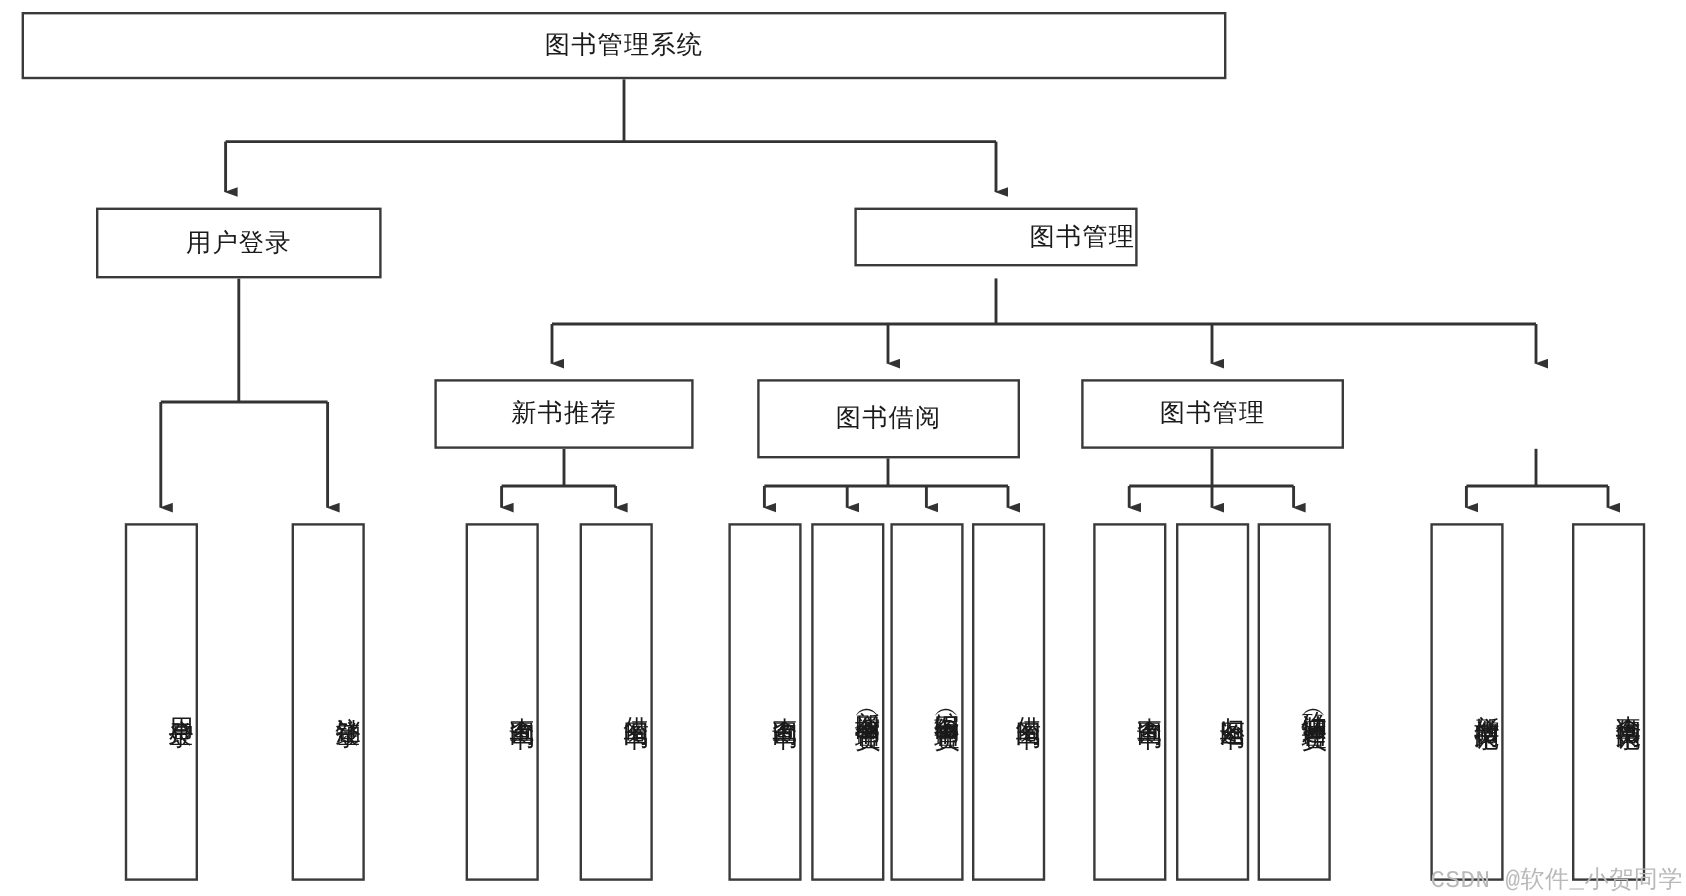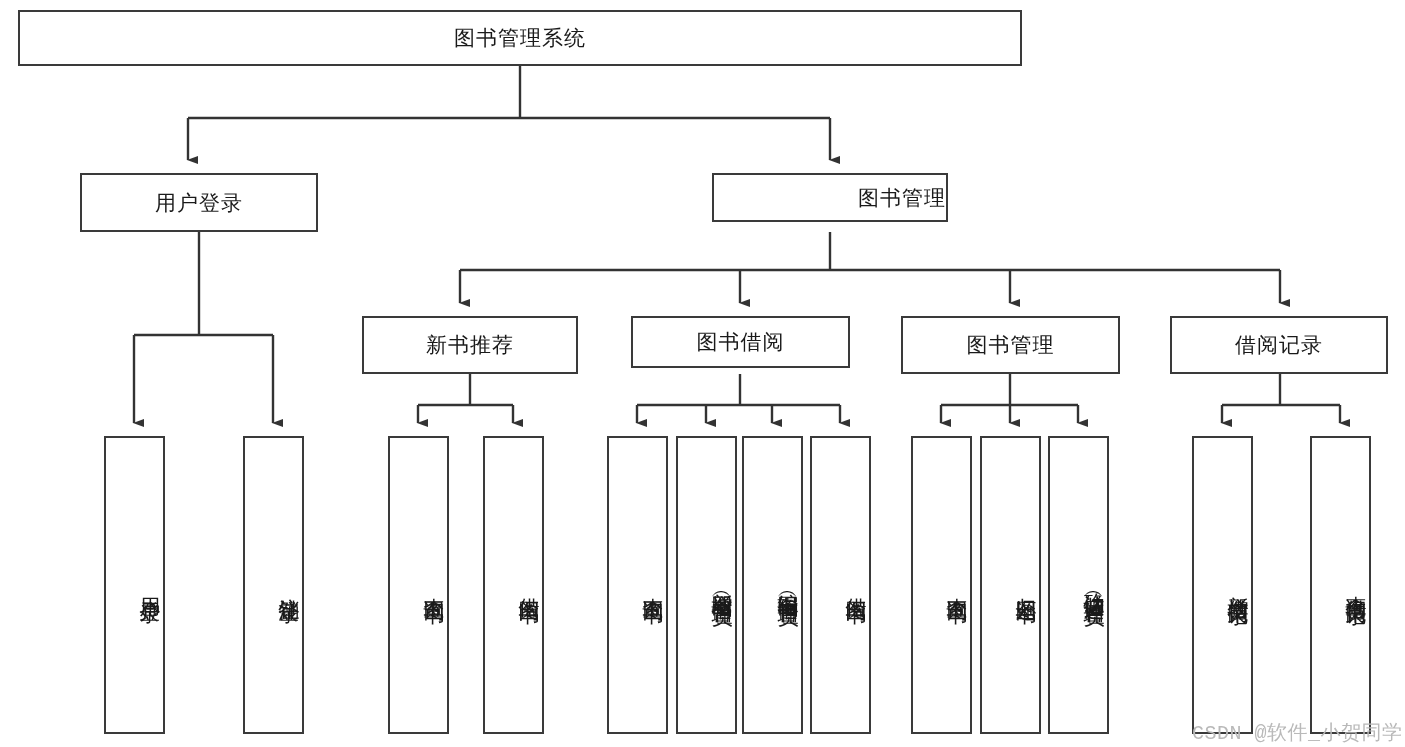--- a/index.html
+++ b/index.html
@@ -123,28 +123,25 @@
   <div class="node horiz" style="left:80px; top:173px; width:238px; height:59px;">
     <span>用户登录</span>
   </div>
   <div class="node horiz" style="left:712px; top:173px; width:236px; height:49px;justify-content:flex-end;">
     <span>图书管理</span>
   </div>
 
   <div class="node horiz" style="left:362px; top:316px; width:216px; height:58px;text-align:right;">
     <span>新书推荐</span>
   </div>
-  <div class="node horiz" style="left:631px; top:316px; width:219px; height:52px;">
+  <div class="node horiz" style="left:631px; top:316px; width:219px; height:66px;">
     <span>图书借阅</span>
   </div>
   <div class="node horiz" style="left:901px; top:316px; width:219px; height:58px;">
     <span>图书管理</span>
-  </div>
-  <div class="node horiz" style="left:1170px; top:316px; width:218px; height:58px;">
-    <span>借阅记录</span>
   </div>
 
   <div class="node vert" style="left:104px; top:436px; width:61px; height:298px;">
     <span>用户登录</span>
   </div>
   <div class="node vert" style="left:243px; top:436px; width:61px; height:298px;">
     <span>注销登录</span>
   </div>
 
   <div class="node vert" style="left:388px; top:436px; width:61px; height:298px;">

